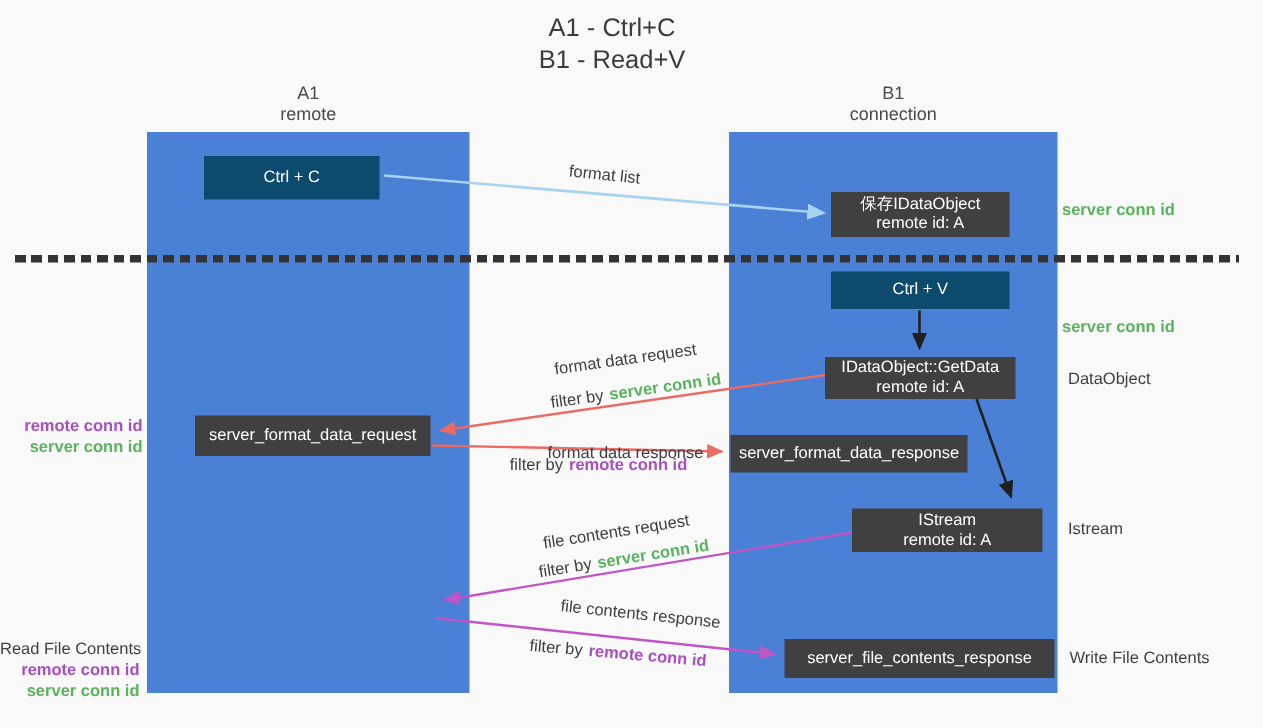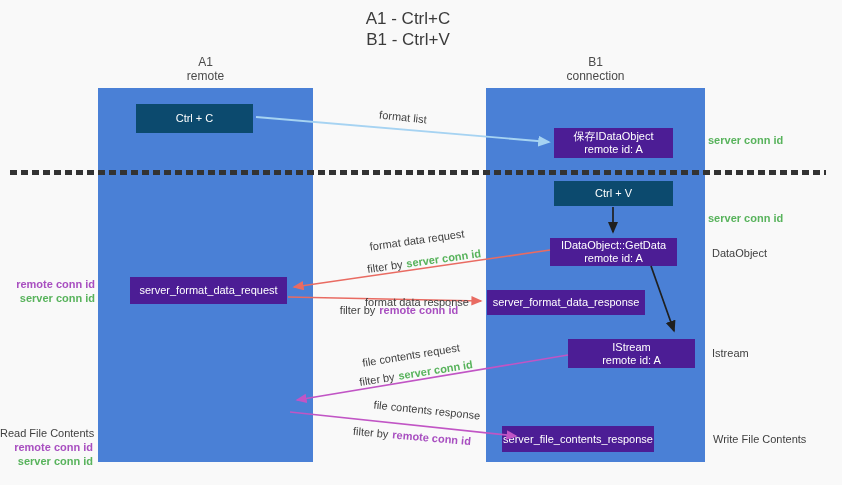--- a/index.html
+++ b/index.html
@@ -17,21 +17,21 @@
     font-size:12px; line-height:14px; color:#4a4a4a;
   }
   .lane{
     position:absolute; top:88px; height:374px; background:#4a80d6;
   }
   .box{
     position:absolute; display:flex; align-items:center; justify-content:center;
     flex-direction:column; color:#ffffff; font-size:11px; line-height:13px;
     text-align:center; white-space:nowrap;
   }
-  .orange{ background:#4c1d95; }
+  .orange{ background:#404040; }
   .green-box{ background:#0c4a6e; }
   .dashed{
     position:absolute; left:10px; top:170px; width:816px; height:5px;
     background:repeating-linear-gradient(90deg,#333 0 7px,transparent 7px 11px);
   }
   .elabel{
     position:absolute; white-space:nowrap; font-size:11px; color:#3f3f3f;
     transform:translate(-50%,-50%) rotate(var(--r,0deg));
   }
   .elabel .gap{ margin-left:4px; }
@@ -44,21 +44,21 @@
   .dark{ color:#3f3f3f; font-weight:normal; }
   svg.overlay{ position:absolute; left:0; top:0; pointer-events:none; }
 </style>
 </head>
 <body>
 
 <div class="canvas">
 
   <div class="title">
     <div>A1 - Ctrl+C</div>
-    <div>B1 - Ctrl+V</div>
+    <div>B1 - Read+V</div>
   </div>
 
   <div class="lane-header" style="left:98px;width:215px;">
     <div>A1</div>
     <div>remote</div>
   </div>
   <div class="lane-header" style="left:486px;width:219px;">
     <div>B1</div>
     <div>connection</div>
   </div>
@@ -85,21 +85,21 @@
   <div class="box orange" style="left:487px;top:290px;width:158px;height:25px;">server_format_data_response</div>
 
   <div class="box orange" style="left:130px;top:277px;width:157px;height:27px;">server_format_data_request</div>
 
   <div class="box orange" style="left:568px;top:339px;width:127px;height:29px;">
     <div>IStream</div>
     <div>remote id: A</div>
   </div>
 
 
-  <div class="box orange" style="left:502px;top:426px;width:152px;height:26px;">server_file_contents_response</div>
+  <div class="box orange" style="left:523px;top:426px;width:180px;height:26px;">server_file_contents_response</div>
 
   <svg class="overlay" width="842" height="485">
     <defs>
       <marker id="ah-blue" markerWidth="8" markerHeight="8" refX="6" refY="3" orient="auto">
         <path d="M0,0 L7,3 L0,6 z" fill="#a6d3f2"></path>
       </marker>
       <marker id="ah-black" markerWidth="8" markerHeight="8" refX="6" refY="3" orient="auto">
         <path d="M0,0 L7,3 L0,6 z" fill="#1f1f1f"></path>
       </marker>
       <marker id="ah-red" markerWidth="8" markerHeight="8" refX="6" refY="3" orient="auto">

